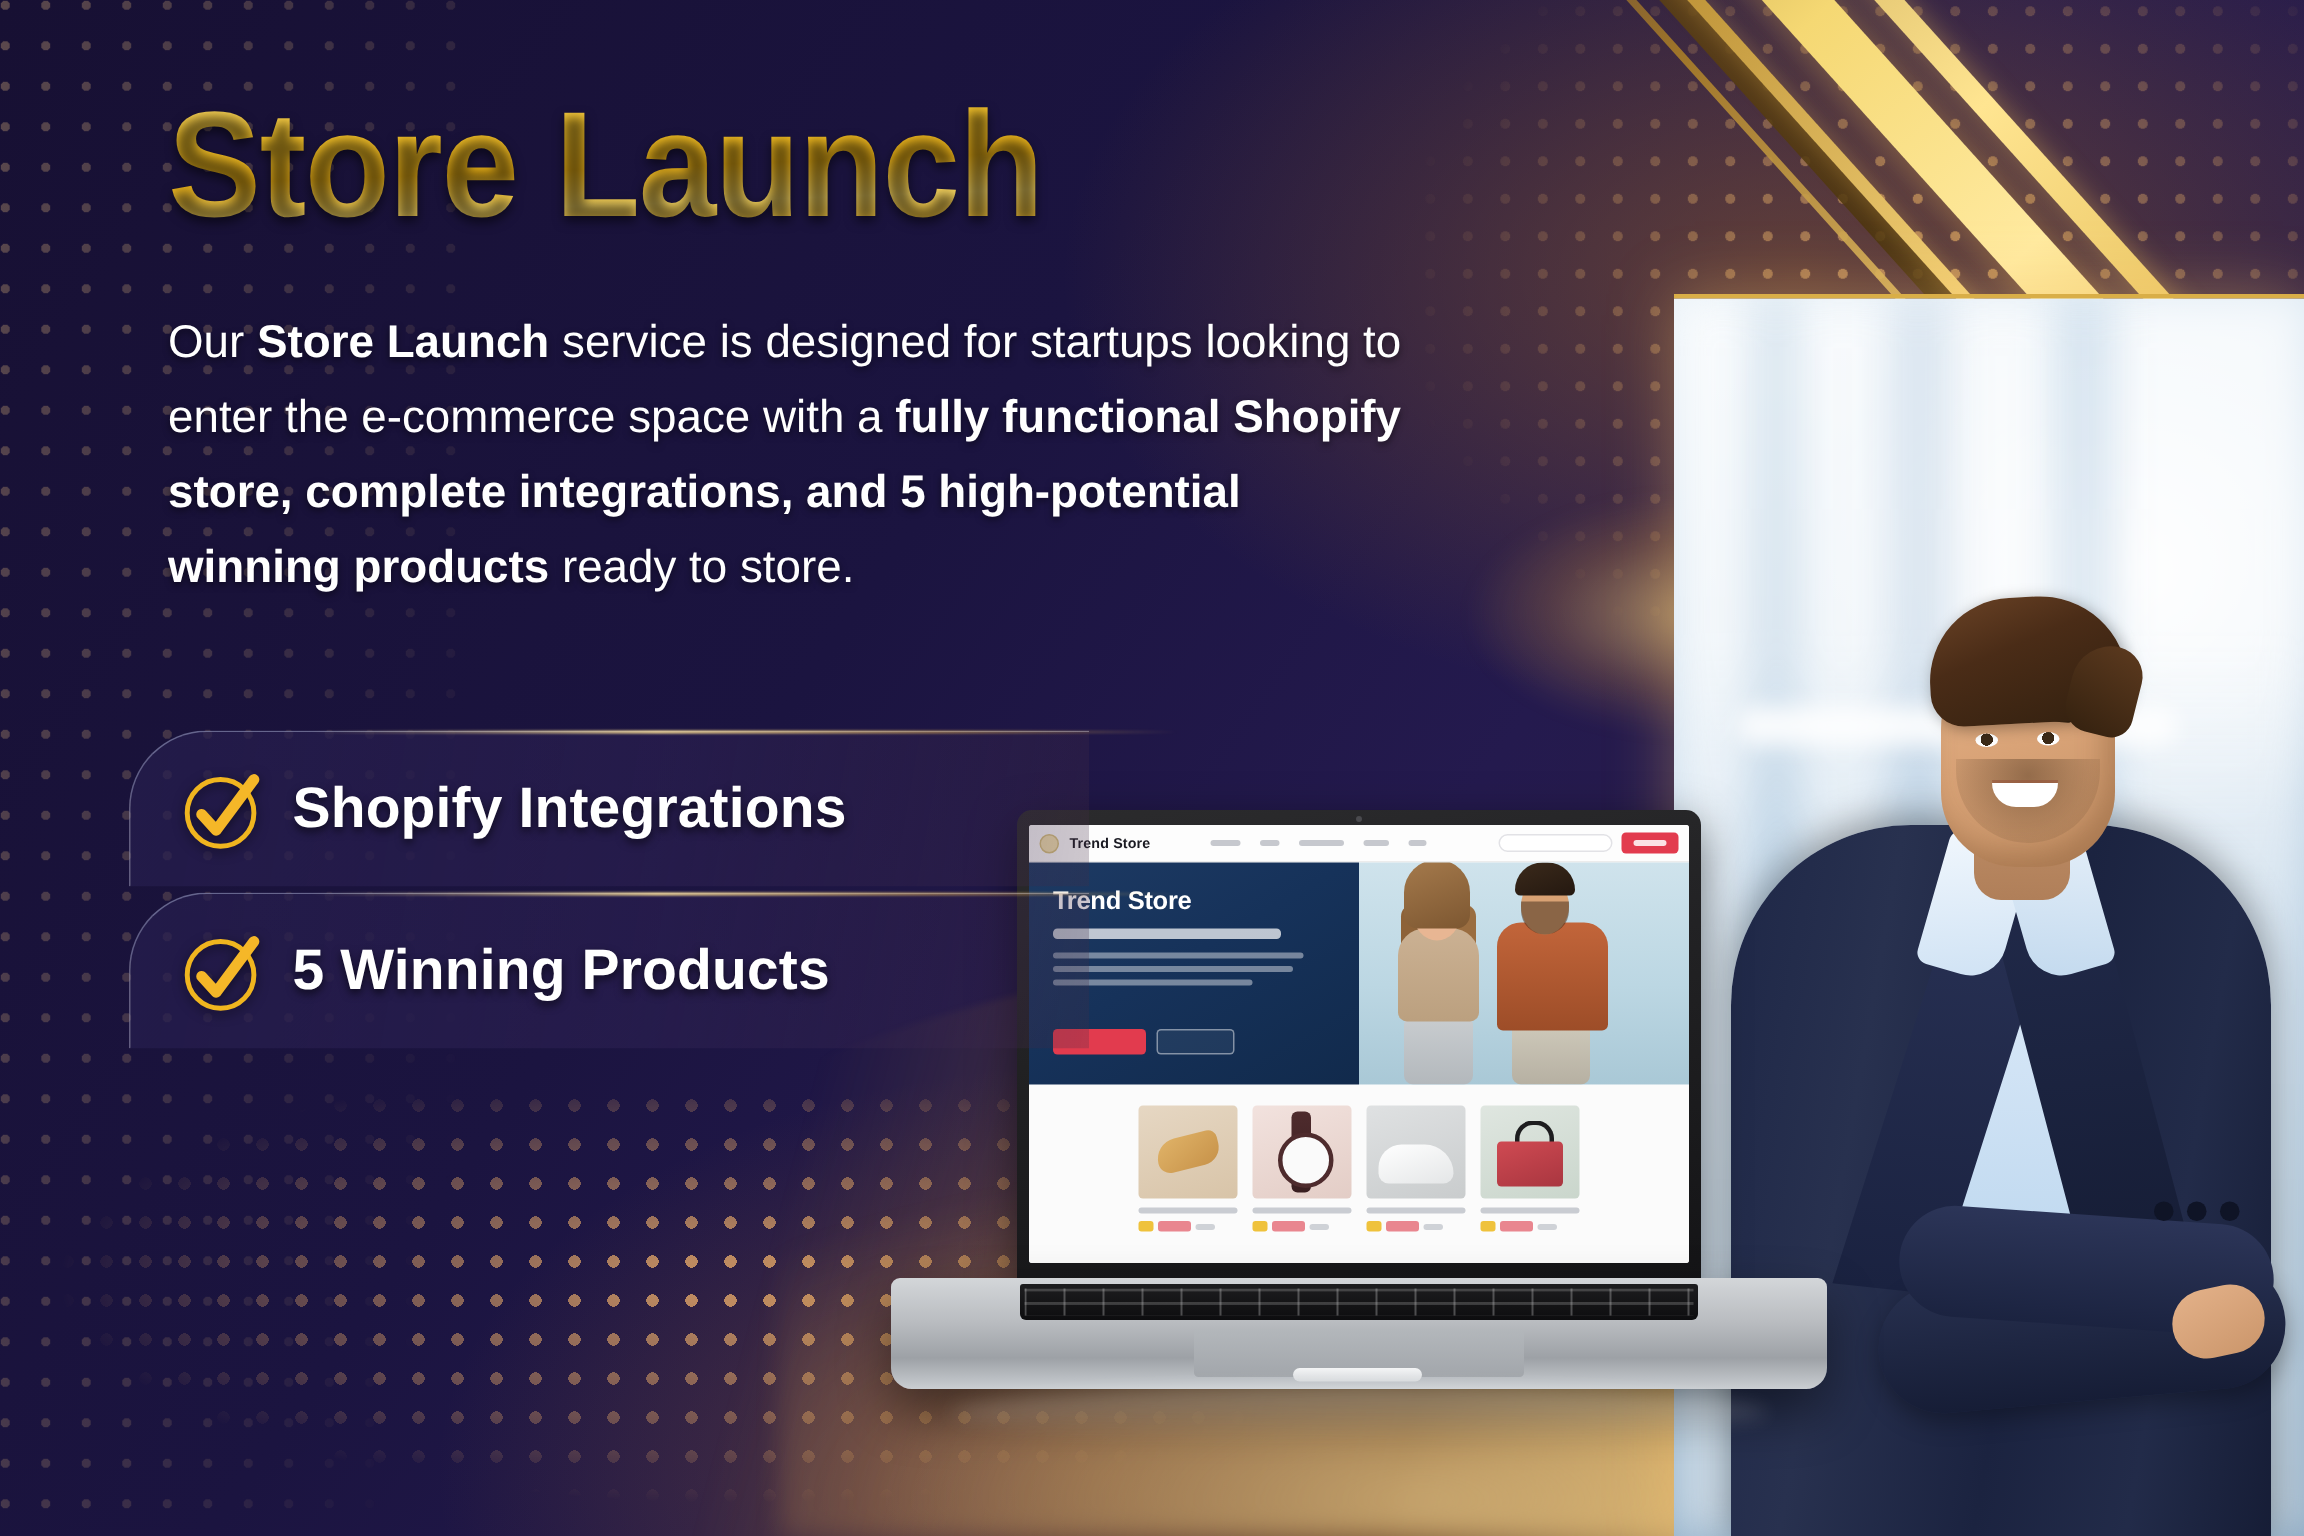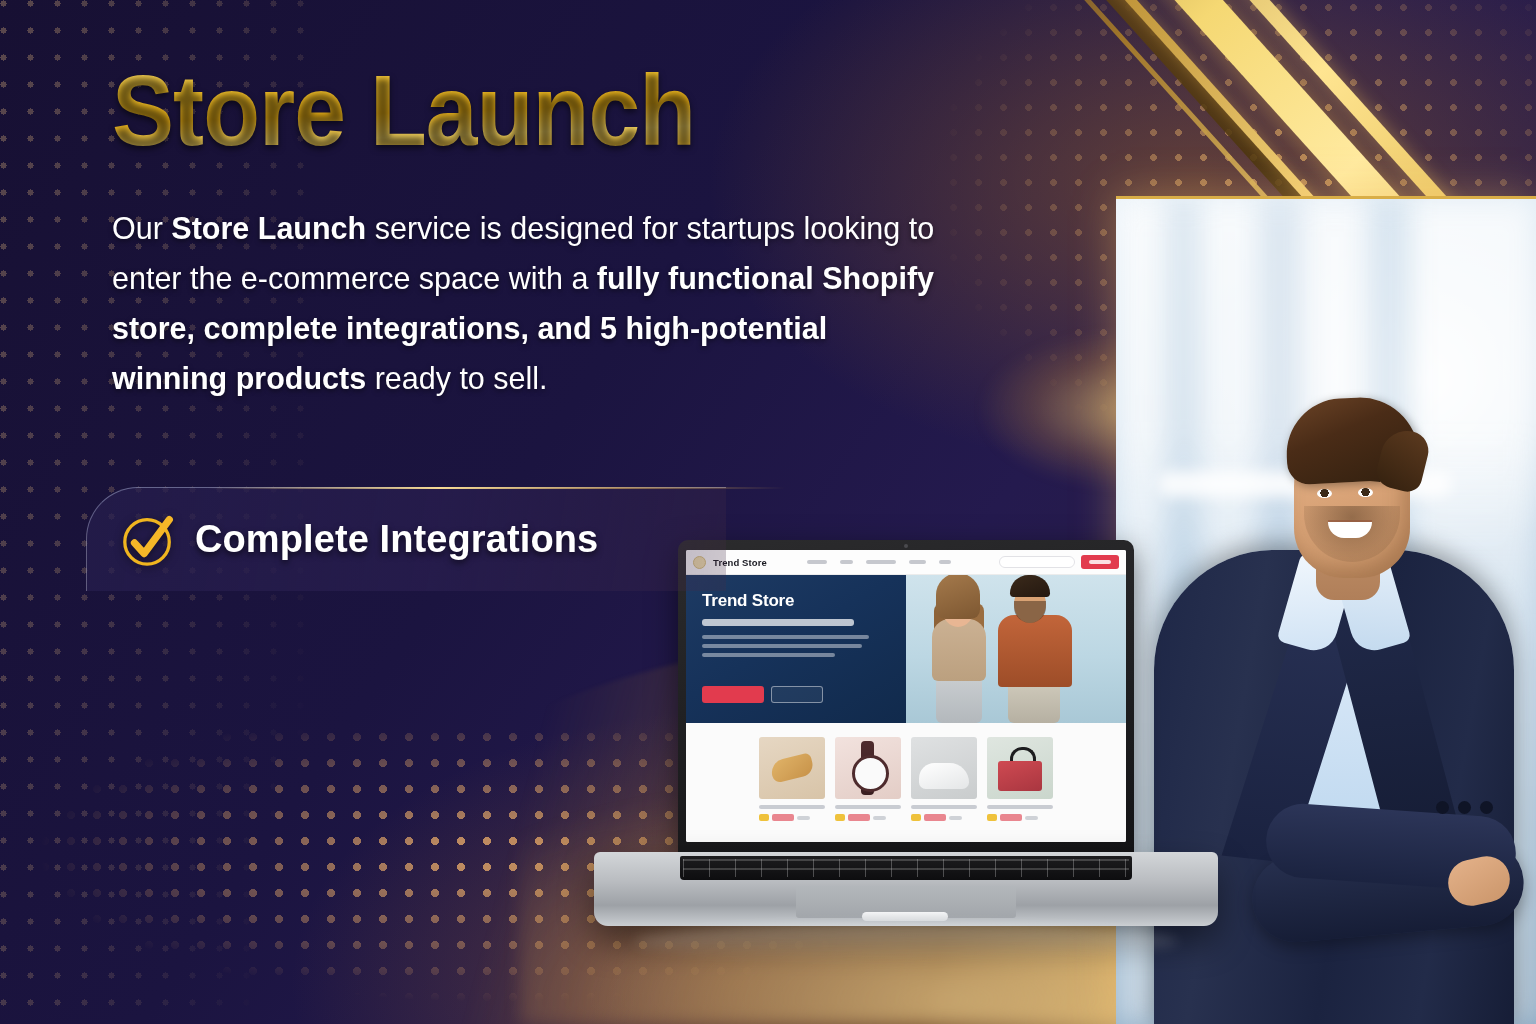--- a/index.html
+++ b/index.html
@@ -434,28 +434,37 @@
       <div class="kb"></div>
       <div class="pad"></div>
       <div class="notch"></div>
     </div>
     <div class="desk-reflect"></div>
   </div>
 
   <div class="title">Store Launch</div>
 
   <div class="para">
-    <span>Our </span><b>Store Launch</b><span> service is designed for startups looking to enter the e-commerce space with a </span><b>fully functional Shopify store, complete integrations, and 5 high-potential winning products</b><span> ready to sell.</span>
+    <span>Our </span><b>Store Launch</b><span> service is designed for startups looking to enter the e-commerce space with a </span><b>fully functional Shopify store, complete integrations, and 5 high-potential winning products</b><span> ready to store.</span>
   </div>
 
   <div class="features">
     <div class="frow">
       <div class="check">
         <svg viewBox="0 0 60 60" aria-hidden="true">
           <circle cx="29" cy="32" r="23" fill="none" stroke="#f0b51f" stroke-width="3.4"></circle>
           <path d="M16 33 L26 44 L52 9" fill="none" stroke="#f5b728" stroke-width="7.5" stroke-linecap="round" stroke-linejoin="round"></path>
         </svg>
       </div>
-      <div class="flabel">Complete Integrations</div>
+      <div class="flabel">Shopify Integrations</div>
+    </div>
+    <div class="frow">
+      <div class="check">
+        <svg viewBox="0 0 60 60" aria-hidden="true">
+          <circle cx="29" cy="32" r="23" fill="none" stroke="#f0b51f" stroke-width="3.4"></circle>
+          <path d="M16 33 L26 44 L52 9" fill="none" stroke="#f5b728" stroke-width="7.5" stroke-linecap="round" stroke-linejoin="round"></path>
+        </svg>
+      </div>
+      <div class="flabel">5 Winning Products</div>
     </div>
   </div>
 
 </div>
 
 </body></html>

